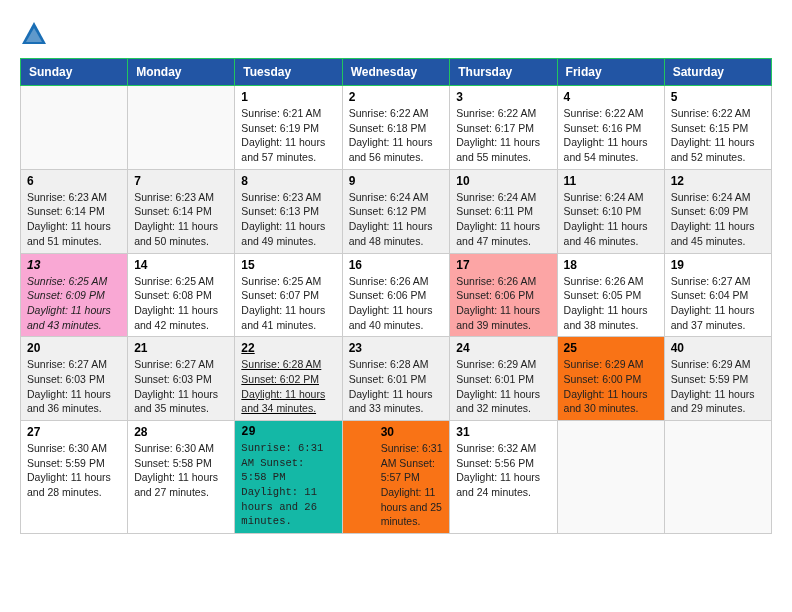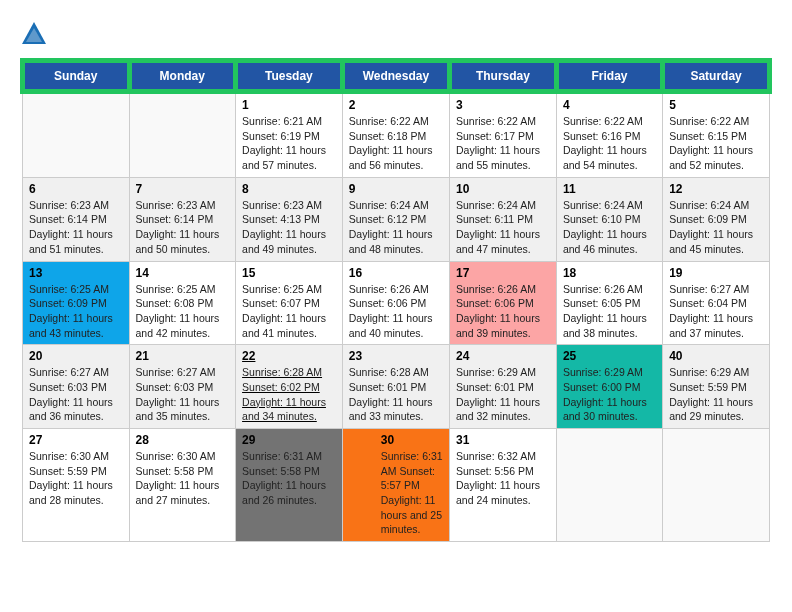--- a/index.html
+++ b/index.html
@@ -46,25 +46,25 @@
       margin-top: 2px;
     }
     .calendar {
       width: 100%;
       border-collapse: collapse;
       font-size: 11px;
     }
     .calendar th {
       background-color: #2255a4;
       color: #fff;
-      text-align: center;
+      text-align: left;
       padding: 6px 8px;
       font-size: 12px;
       font-weight: bold;
-      border: 5px solid #22c55e;
+      border: 1px solid #22c55e;
     }
     .calendar td {
       border: 1px solid #ccc;
       vertical-align: top;
       padding: 4px 6px;
       width: 108px;
       min-height: 80px;
       background: #fff;
     }
     .calendar tr:nth-child(even) td {
@@ -164,21 +164,21 @@
         </td>
         <td style="background: rgb(240, 240, 240);">
           <span class="day-number">7</span>
           <div class="day-info">Sunrise: 6:23 AM
 Sunset: 6:14 PM
 Daylight: 11 hours and 50 minutes.</div>
         </td>
         <td style="background: rgb(240, 240, 240);">
           <span class="day-number">8</span>
           <div class="day-info">Sunrise: 6:23 AM
-Sunset: 4:13 PM
+Sunset: 6:13 PM
 Daylight: 11 hours and 49 minutes.</div>
         </td>
         <td style="background: rgb(240, 240, 240);">
           <span class="day-number">9</span>
           <div class="day-info">Sunrise: 6:24 AM
 Sunset: 6:12 PM
 Daylight: 11 hours and 48 minutes.</div>
         </td>
         <td style="background: rgb(240, 240, 240);">
           <span class="day-number">10</span>
@@ -193,21 +193,21 @@
 Daylight: 11 hours and 46 minutes.</div>
         </td>
         <td style="background: rgb(240, 240, 240);">
           <span class="day-number">12</span>
           <div class="day-info">Sunrise: 6:24 AM
 Sunset: 6:09 PM
 Daylight: 11 hours and 45 minutes.</div>
         </td>
       </tr>
       <tr>
-        <td style="background: #0ea5e9;">
+        <td style="background: #f9a8d4; font-style: italic;">
           <span class="day-number">13</span>
           <div class="day-info">Sunrise: 6:25 AM
 Sunset: 6:09 PM
 Daylight: 11 hours and 43 minutes.</div>
         </td>
         <td style="background: rgb(255, 255, 255);">
           <span class="day-number">14</span>
           <div class="day-info">Sunrise: 6:25 AM
 Sunset: 6:08 PM
 Daylight: 11 hours and 42 minutes.</div>
@@ -267,21 +267,21 @@
           <div class="day-info">Sunrise: 6:28 AM
 Sunset: 6:01 PM
 Daylight: 11 hours and 33 minutes.</div>
         </td>
         <td style="background: rgb(240, 240, 240);">
           <span class="day-number">24</span>
           <div class="day-info">Sunrise: 6:29 AM
 Sunset: 6:01 PM
 Daylight: 11 hours and 32 minutes.</div>
         </td>
-        <td style="background: #14b8a6;">
+        <td style="background: #f97316;">
           <span class="day-number">25</span>
           <div class="day-info">Sunrise: 6:29 AM
 Sunset: 6:00 PM
 Daylight: 11 hours and 30 minutes.</div>
         </td>
         <td style="background: rgb(240, 240, 240);">
           <span class="day-number">40</span>
           <div class="day-info">Sunrise: 6:29 AM
 Sunset: 5:59 PM
 Daylight: 11 hours and 29 minutes.</div>
@@ -293,21 +293,21 @@
           <div class="day-info">Sunrise: 6:30 AM
 Sunset: 5:59 PM
 Daylight: 11 hours and 28 minutes.</div>
         </td>
         <td style="background: rgb(255, 255, 255);">
           <span class="day-number">28</span>
           <div class="day-info">Sunrise: 6:30 AM
 Sunset: 5:58 PM
 Daylight: 11 hours and 27 minutes.</div>
         </td>
-        <td style="background: #737373;">
+        <td style="background: #14b8a6; font-family: Liberation Mono, monospace;">
           <span class="day-number">29</span>
           <div class="day-info">Sunrise: 6:31 AM
 Sunset: 5:58 PM
 Daylight: 11 hours and 26 minutes.</div>
         </td>
         <td style="background: #f97316; padding-left: 38px;">
           <span class="day-number">30</span>
           <div class="day-info">Sunrise: 6:31 AM
 Sunset: 5:57 PM
 Daylight: 11 hours and 25 minutes.</div>

